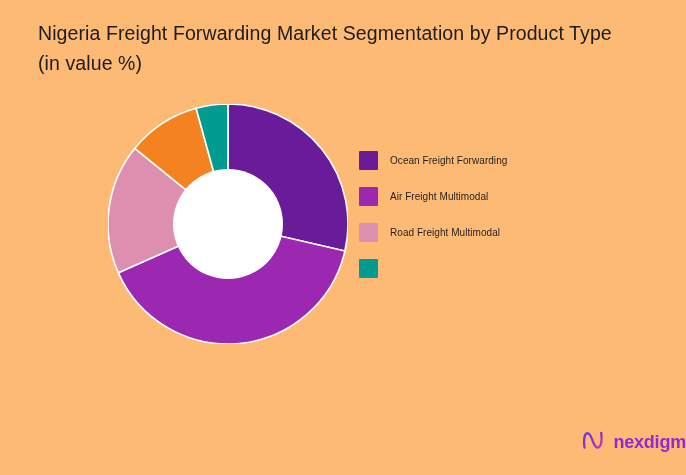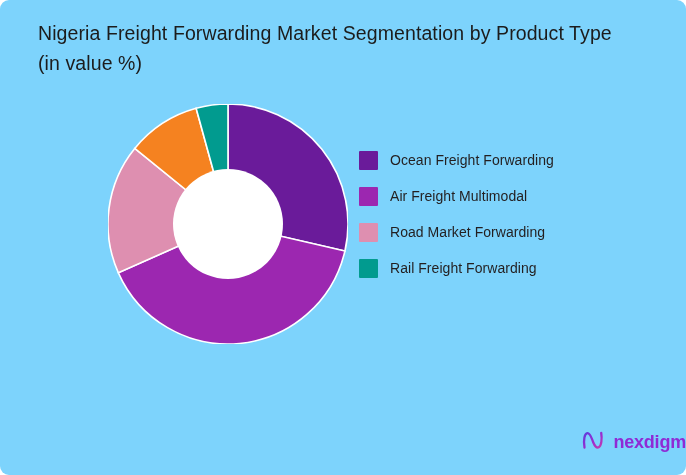--- a/index.html
+++ b/index.html
@@ -11,22 +11,21 @@
     width: 686px;
     height: 475px;
     font-family: "Liberation Sans", sans-serif;
     color: #231f20;
     overflow: hidden;
     position: relative;
   }
   .page {
     position: absolute;
     inset: 0;
-    background: #7dd3fc;
-    border-radius: 9px;
+    background: #fdba74;
   }
   .chart-title {
     position: absolute;
     left: 38px;
     top: 18px;
     width: 600px;
     font-size: 19.5px;
     line-height: 30px;
     font-weight: 400;
     color: #1c1c1c;
@@ -56,21 +55,21 @@
     height: 36px;
   }
   .legend-swatch {
     width: 19px;
     height: 19px;
     flex: 0 0 19px;
     border-radius: 1px;
   }
   .legend-label {
     margin-left: 12px;
-    font-size: 14px;
+    font-size: 10px;
     line-height: 19px;
     color: #231f20;
     white-space: nowrap;
     letter-spacing: 0.05px;
   }
   .footer-logo {
     position: absolute;
     left: 0;
     right: 0;
     top: 428px;
@@ -113,25 +112,24 @@
       <div class="legend-item">
         <span class="legend-swatch" style="background: rgb(106, 27, 154);"></span>
         <span class="legend-label">Ocean Freight Forwarding</span>
       </div>
       <div class="legend-item">
         <span class="legend-swatch" style="background: rgb(156, 39, 176);"></span>
         <span class="legend-label">Air Freight Multimodal</span>
       </div>
       <div class="legend-item">
         <span class="legend-swatch" style="background: rgb(222, 143, 176);"></span>
-        <span class="legend-label">Road Market Forwarding</span>
+        <span class="legend-label">Road Freight Multimodal</span>
       </div>
       <div class="legend-item">
         <span class="legend-swatch" style="background: rgb(1, 155, 143);"></span>
-        <span class="legend-label">Rail Freight Forwarding</span>
       </div>
     </div>
 
   <div class="footer-logo">
     <span class="logo-mark">
       <svg width="26" height="24" viewBox="0 0 26 24">
         <defs>
           <linearGradient id="lgN" x1="0" y1="0" x2="1" y2="1">
             <stop offset="0%" stop-color="#5f3ddb"></stop>
             <stop offset="55%" stop-color="#9b2bd0"></stop>

